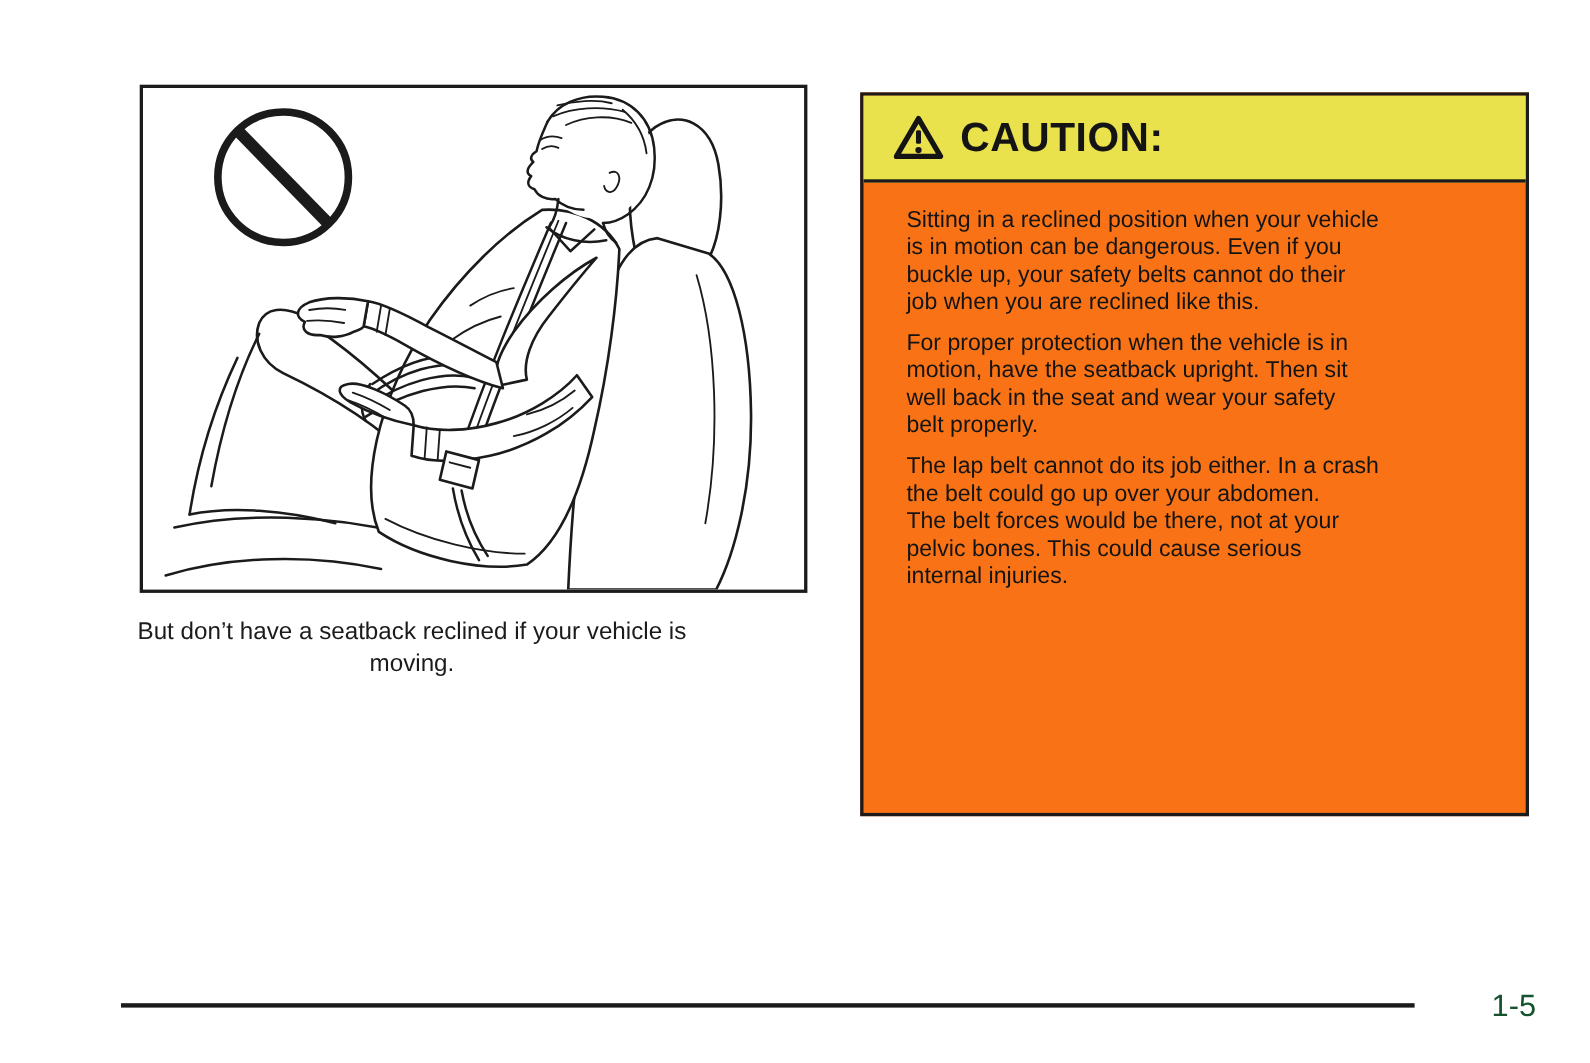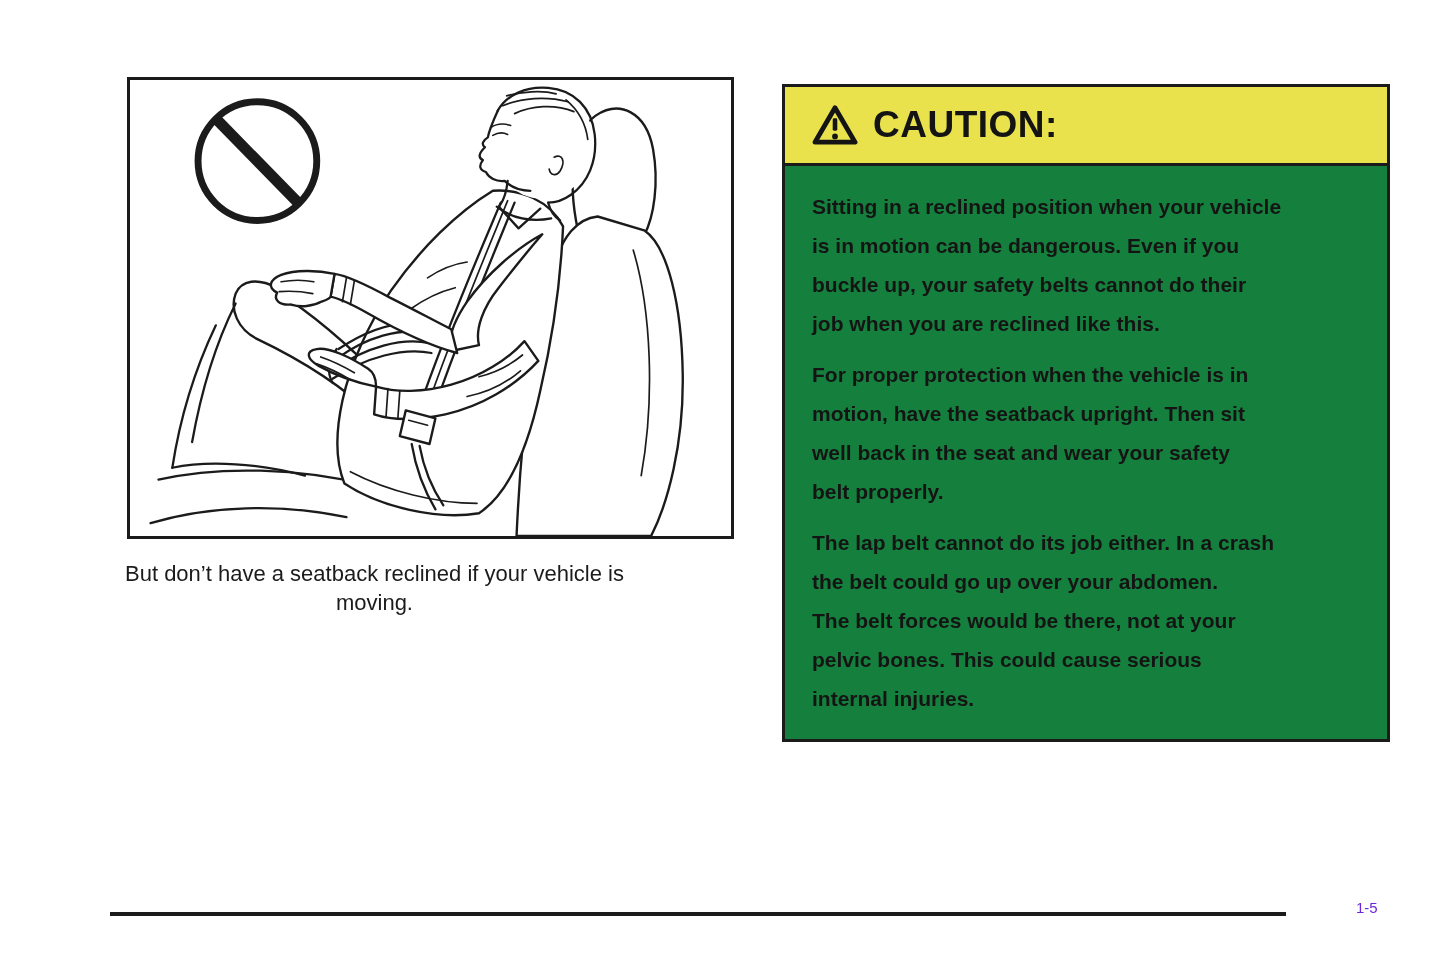--- a/index.html
+++ b/index.html
@@ -16,43 +16,43 @@
   }
   #figure-box svg { display: block; width: 100%; height: 100%; }
   #figure-caption {
     position: absolute; left: 125px; top: 560px; margin: 0;
     font-size: 22px; line-height: 28.5px; white-space: pre; color: #1b1b1b; text-align: center;
   }
   
   #caution {
     position: absolute; left: 782px; top: 84px;
     width: 602px; height: 652px;
-    border: 3px solid #1b1b1b; background: #15803d; box-sizing: content-box;
+    border: 3px solid #1b1b1b; background: #f97316; box-sizing: content-box;
   }
   #caution-header {
     height: 76px; border-bottom: 3px solid #1b1b1b;
     display: flex; align-items: center; gap: 15px; padding-left: 27px;
   }
   #caution-title {
     font-size: 37px; font-weight: bold; letter-spacing: 0.5px; color: #141414;
   }
   #warning-triangle { width: 46px; height: 42px; flex: 0 0 auto; }
   #caution-body { padding: 21px 8px 0 27px; }
   .caution-par {
-    margin: 0 0 12px 0; font-size: 21px; font-weight: bold;
-    line-height: 39px; white-space: pre; color: #141414;
+    margin: 0 0 12px 12px; font-size: 21px; font-weight: normal;
+    line-height: 25px; white-space: pre; color: #141414;
   }
   
   #footer-rule {
     position: absolute; left: 110px; top: 912px;
     width: 1176px; height: 4px; background: #1b1b1b;
   }
   #page-number {
     position: absolute; left: 1356px; top: 899px;
-    font-size: 15px; color: #6d28d9;
+    font-size: 28px; color: #14532d;
   }
   
   .ln { fill: none; stroke: #1b1b1b; stroke-width: 2.3; stroke-linecap: round; stroke-linejoin: round; }
   .fillw { fill: #ffffff; stroke: #1b1b1b; stroke-width: 2.4; stroke-linecap: round; stroke-linejoin: round; }
   .thin { fill: none; stroke: #1b1b1b; stroke-width: 1.7; stroke-linecap: round; }
 </style>
 </head>
 <body>
 
 <div id="page">

